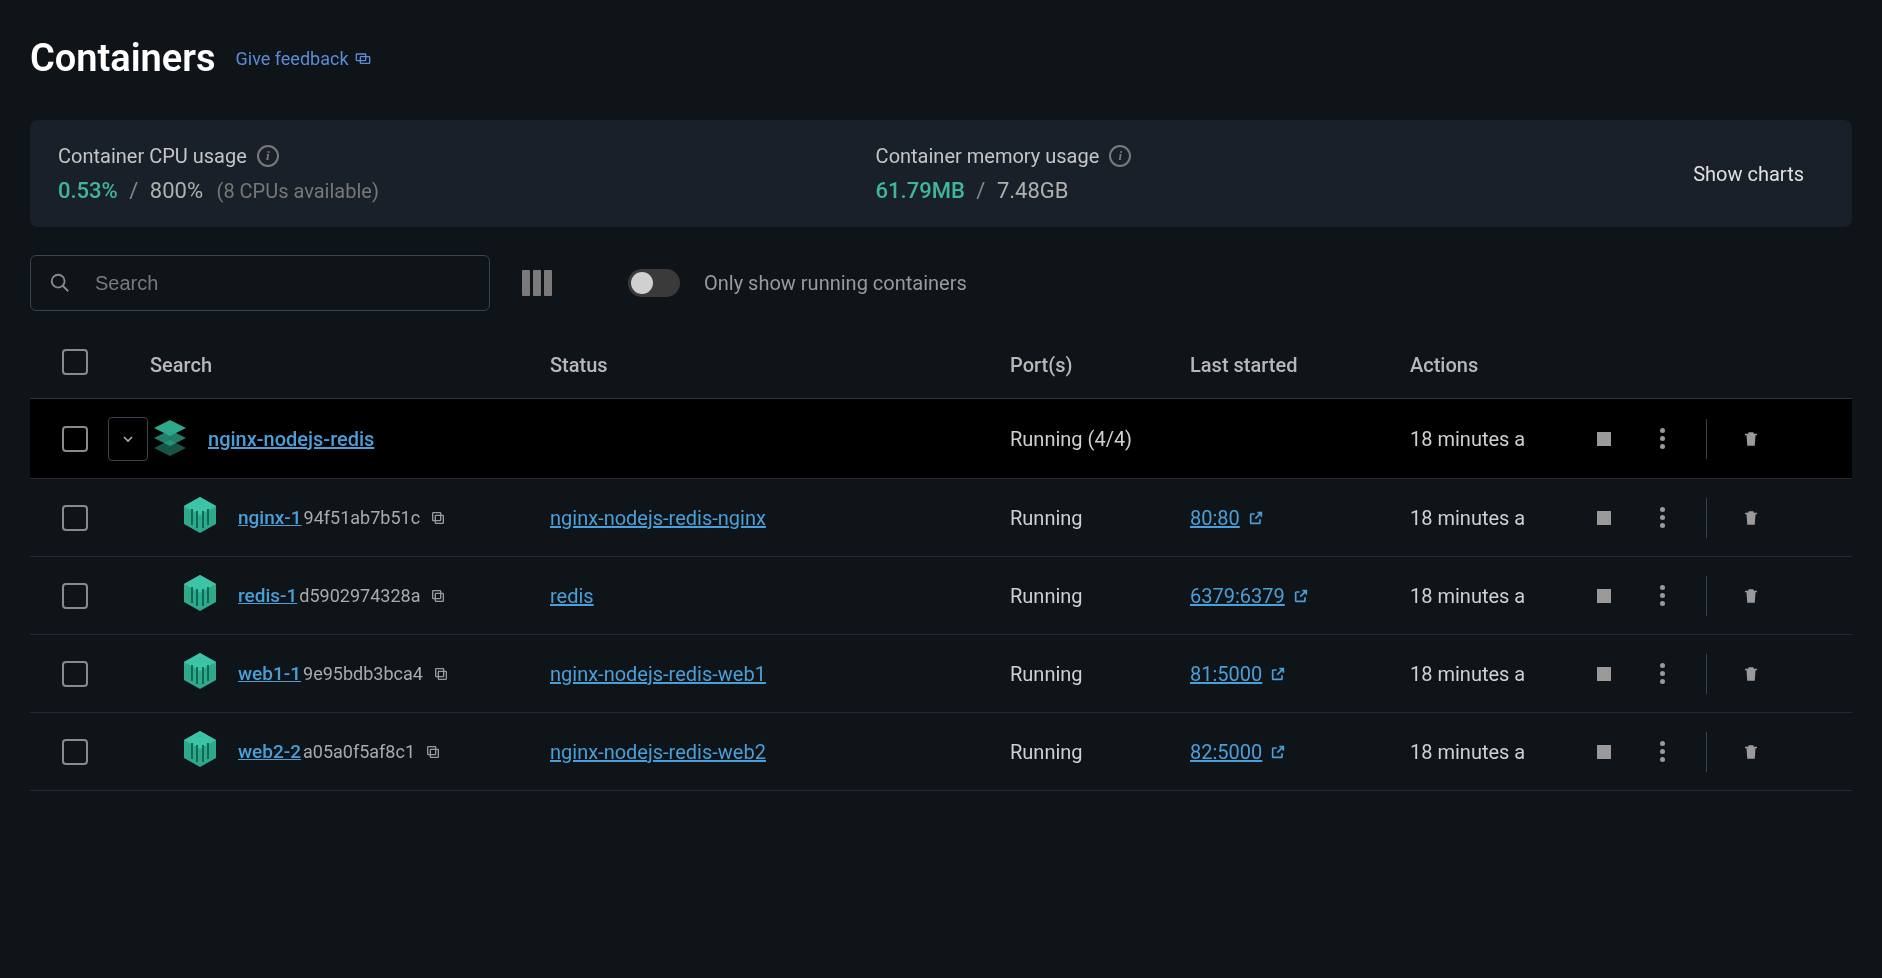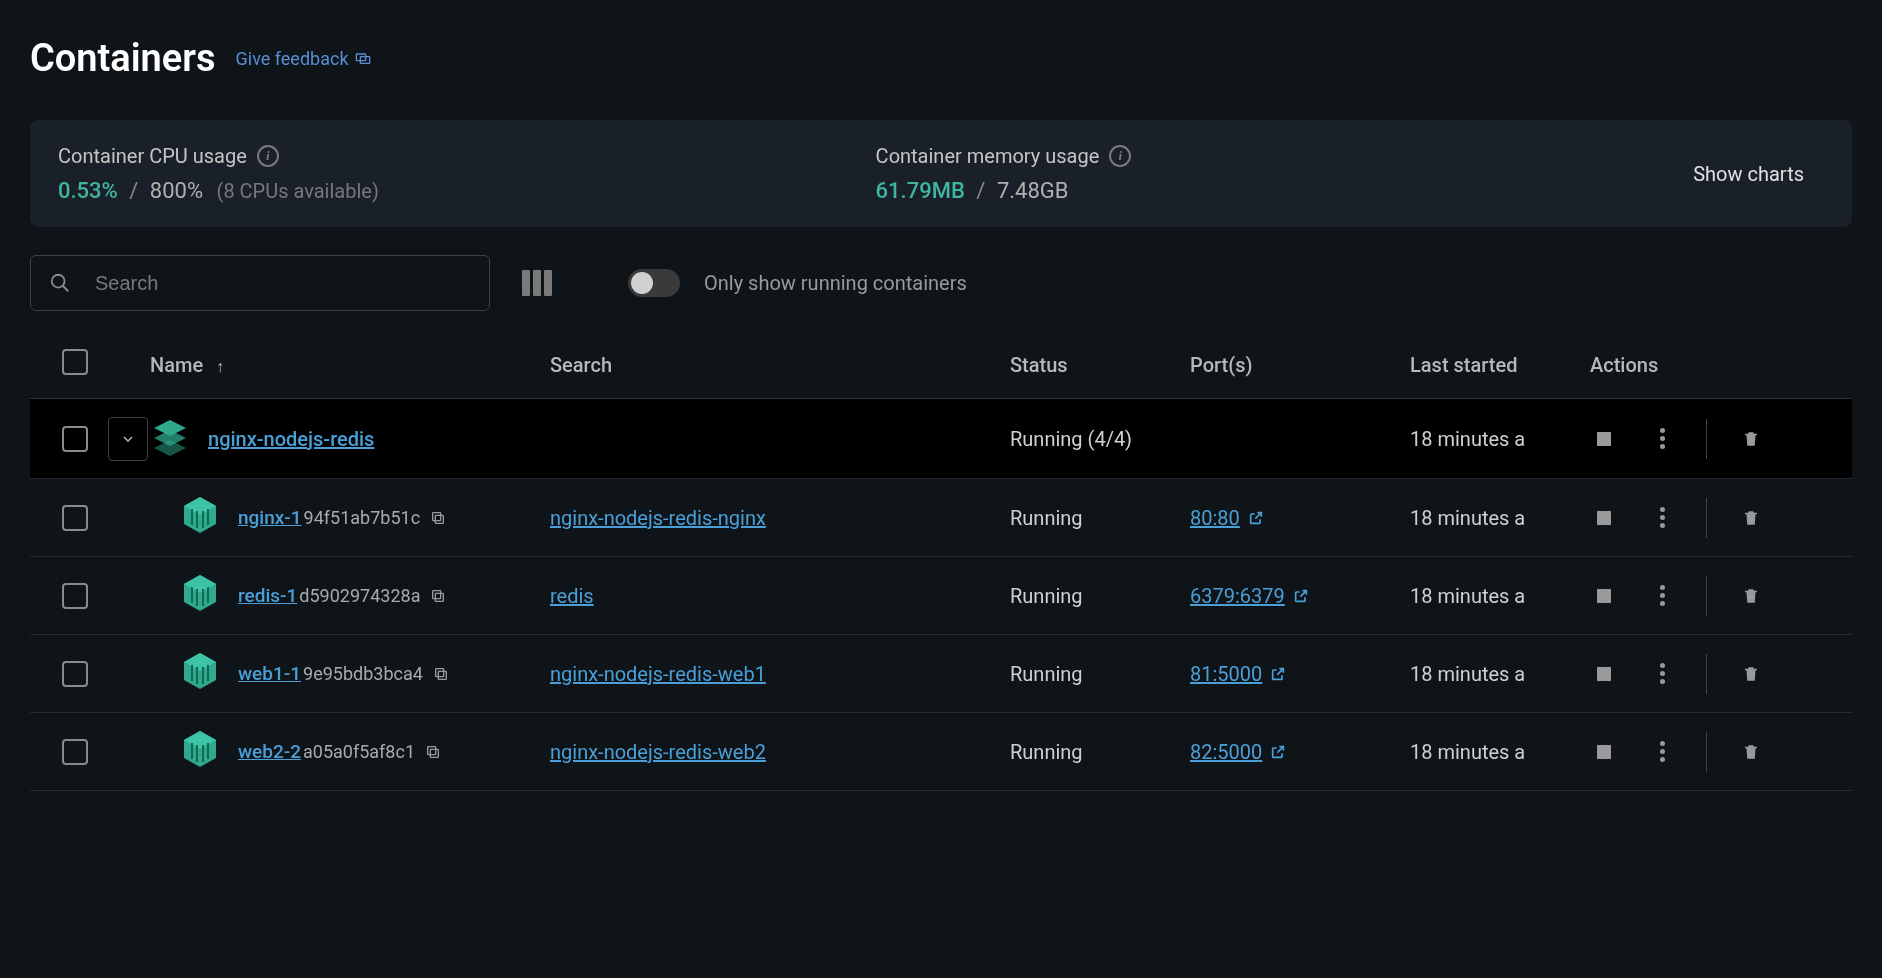--- a/index.html
+++ b/index.html
@@ -163,24 +163,20 @@
         <span></span>
     </div>
     <div style="width:20px"></div>
     <div class="toggle"></div>
     <span class="toggle-label">Only show running containers</span>
   </div>
 
   <div class="table">
     <div class="table-header">
       <div class="th-check"><span class="checkbox"></span></div>
-      <div>
-        <span>Name</span>
-        <span class="sort-arrow">↑</span>
-      </div>
       <div>Search</div>
       <div>Status</div>
       <div>Port(s)</div>
       <div>Last started</div>
       <div>Actions</div>
     </div>
 
     <div class="table-row group-row">
       <div class="td-check">
         <span class="checkbox"></span>

